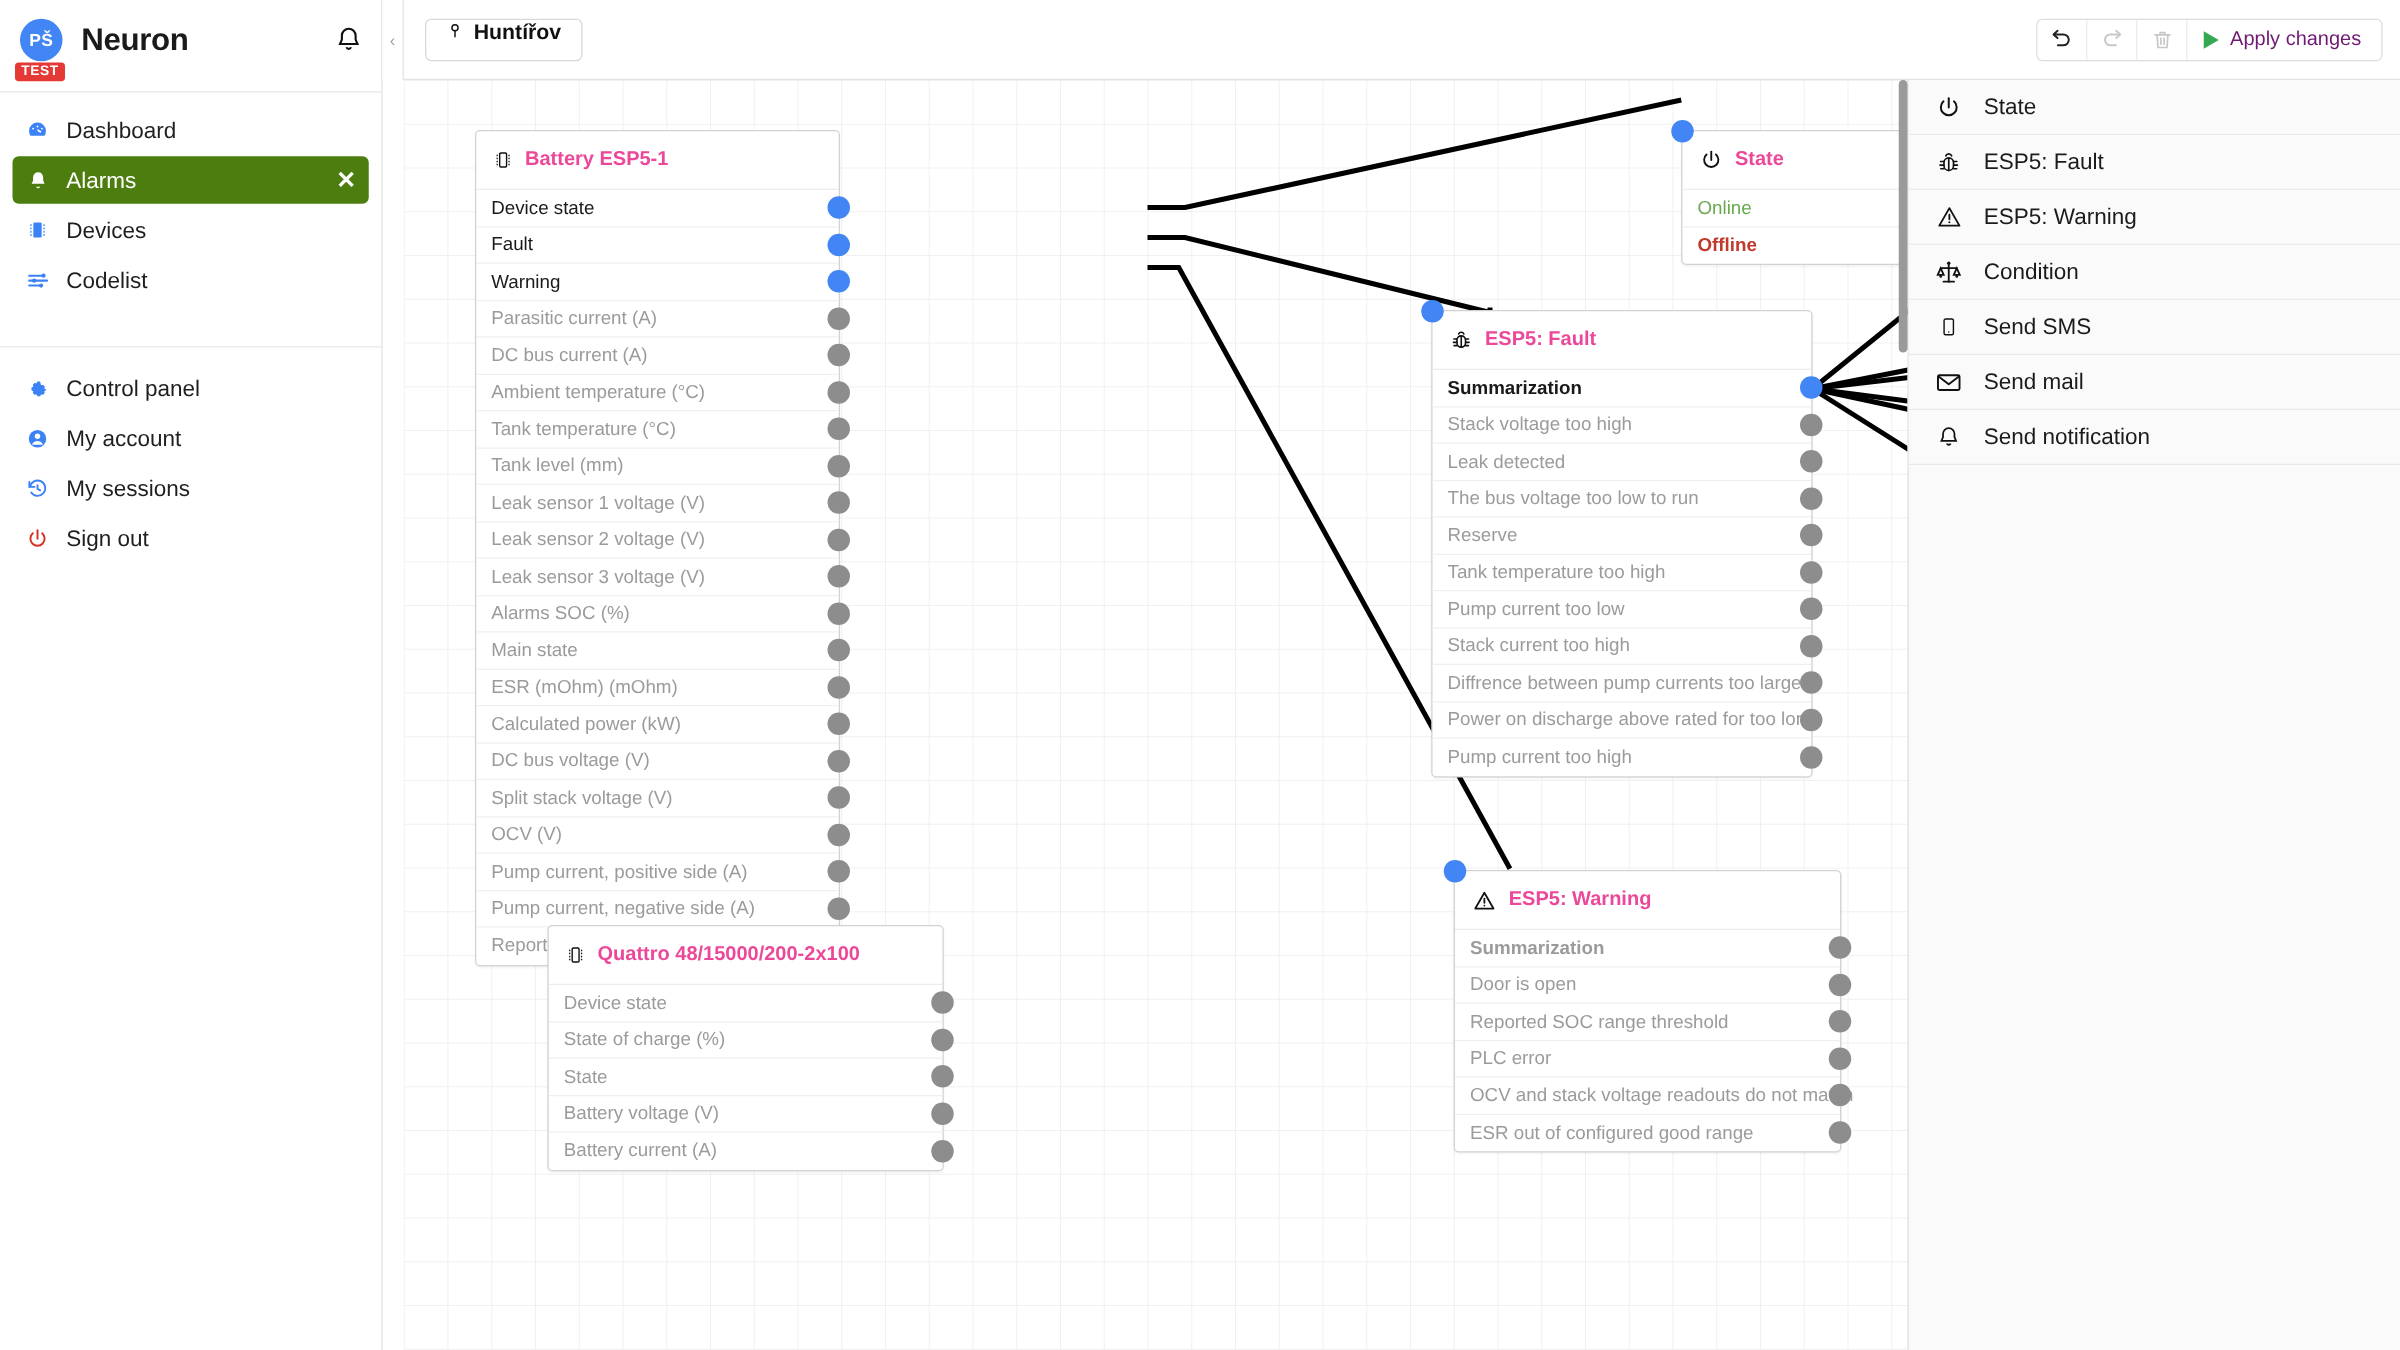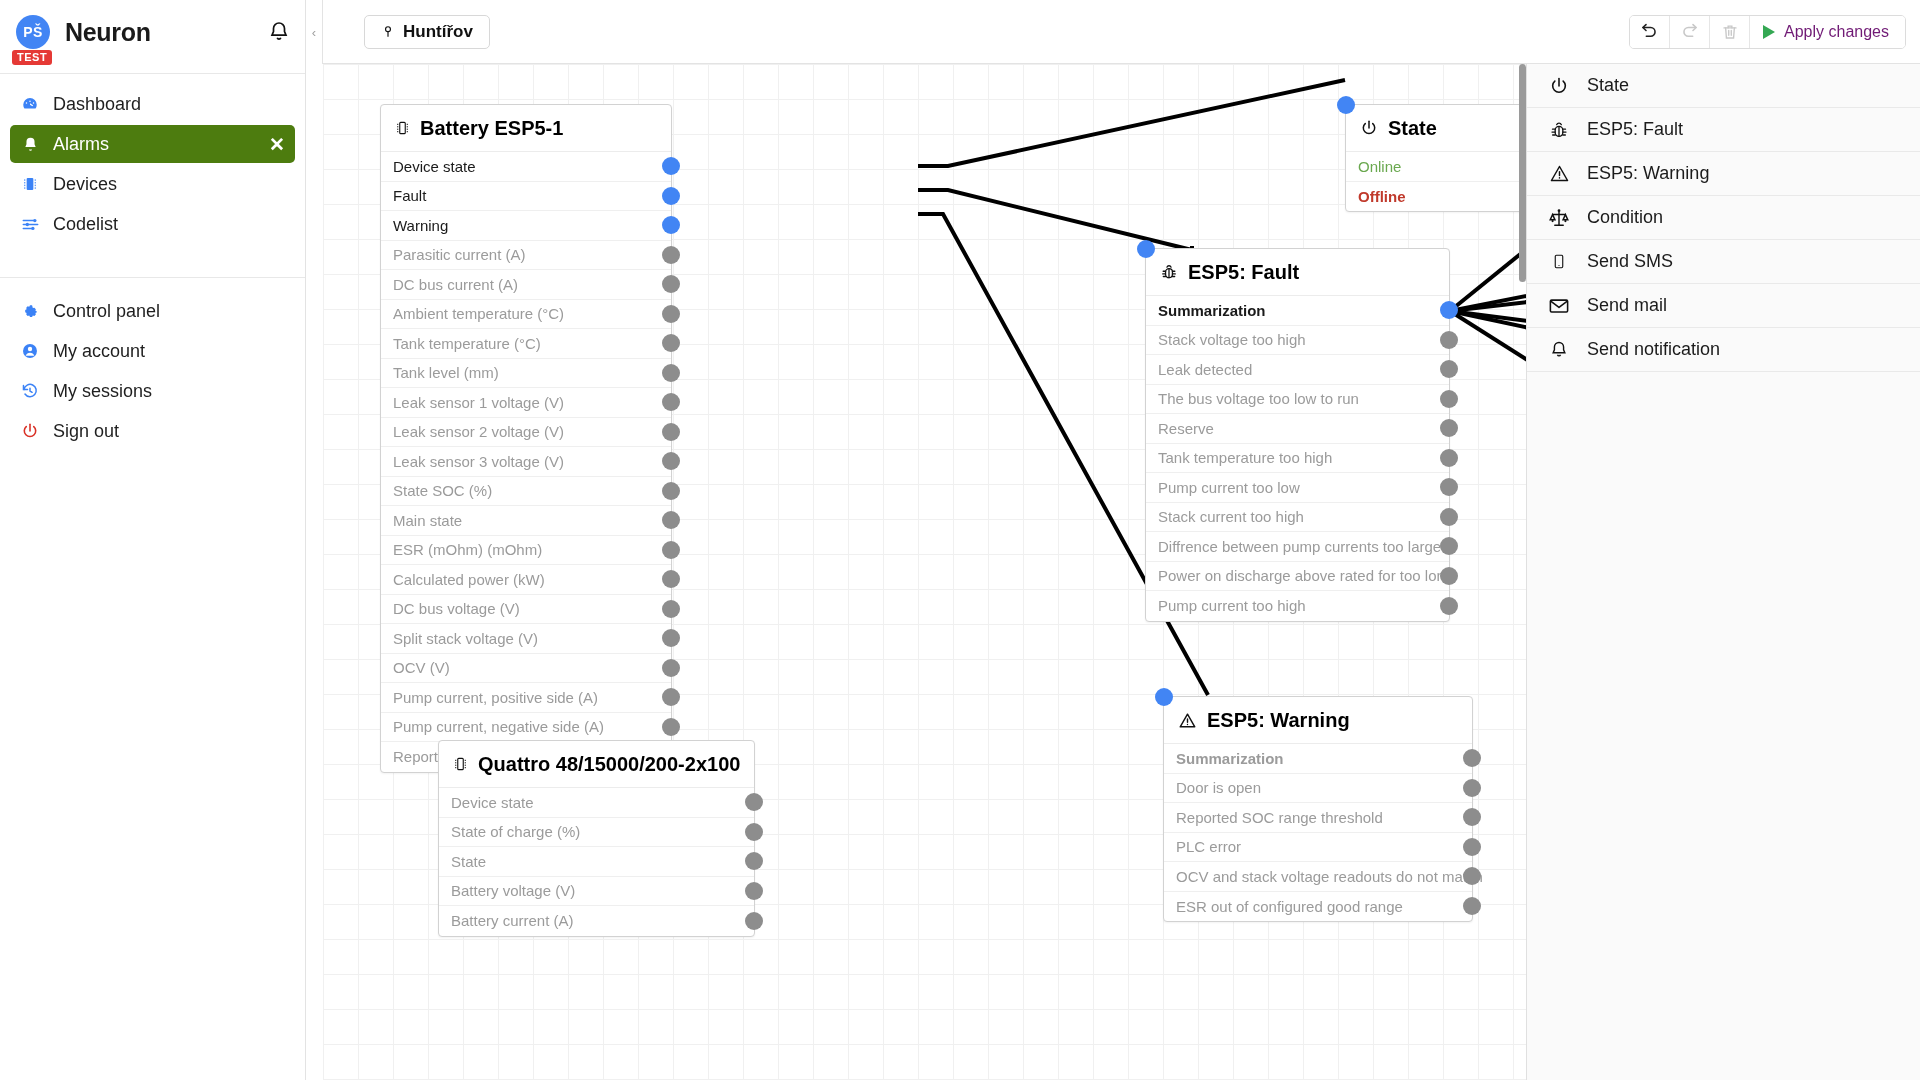--- a/index.html
+++ b/index.html
@@ -54,25 +54,24 @@
     display: flex; align-items: center; justify-content: center;
     font-size: 13px; color: #a0a0a0; border-right: 1px solid #e3e3e3;
     background: #fff; z-index: 6; cursor: pointer;
   }
   .topbar {
     position: absolute; left: 17px; right: 0; top: 0; height: 64px;
     background: #fff; border-bottom: 1px solid #e3e3e3; z-index: 4;
     display: flex; align-items: center; padding: 0 14px 0 17px;
   }
   .loc-chip {
-    display: flex; align-items: center; gap: 8px;
+    display: flex; align-items: flex-start; gap: 8px;
     border: 1px solid #d8d8d8; border-radius: 5px; background: #fff;
     height: 34px; padding: 0 16px; font-size: 17px; font-weight: 700; color: #111;
     cursor: pointer;
-    margin-left: 24px;
   }
   .tb-right { margin-left: auto; display: flex; align-items: center;
     border: 1px solid #dcdcdc; border-radius: 5px; overflow: hidden; height: 34px; background:#fff;}
   .tb-btn {
     width: 40px; height: 32px; display: flex; align-items: center; justify-content: center;
     border-right: 1px solid #e6e6e6; cursor: pointer; color: #222; background: #fff;
   }
   .tb-btn.disabled { color: #c8c8c8; cursor: default; }
   .tb-apply {
     display: flex; align-items: center; gap: 9px; padding: 0 16px 0 13px;
@@ -90,21 +89,21 @@
       linear-gradient(to bottom, #f0f0f0 1px, transparent 1px);
     background-size: 35px 35px;
   }
   #edges { position: absolute; left: 0; top: 0; width: 1600px; height: 1100px; overflow: visible; z-index: 1; }
   .node {
     position: absolute; background: #fff; border: 1px solid #d2d2d2;
     border-radius: 4px; z-index: 2; box-shadow: 0 1px 2px rgba(0,0,0,.05);
   }
   .node-head {
     display: flex; align-items: center; gap: 10px;
-    height: 47px; padding: 0 14px; font-size: 20px; font-weight: 700; color: #000000;
+    height: 47px; padding: 0 14px; font-size: 16px; font-weight: 700; color: #ec4899;
     border-bottom: 1px solid #ececec; white-space: nowrap;
   }
   .node-row {
     position: relative; height: 29.5px; display: flex; align-items: center;
     padding: 0 12px; font-size: 15px; color: #9b9b9b;
     border-bottom: 1px solid #efefef; white-space: nowrap; overflow: visible;
   }
   .node-row:last-child { border-bottom: none; }
   .node-row.on { color: #1a1a1a; }
   .node-row.bold { font-weight: 700; }
@@ -364,21 +363,21 @@
             </div>
             <div class="node-row">
               <span>Leak sensor 2 voltage (V)</span>
               <span class="port"></span>
             </div>
             <div class="node-row">
               <span>Leak sensor 3 voltage (V)</span>
               <span class="port"></span>
             </div>
             <div class="node-row">
-              <span>State SOC (%)</span>
+              <span>Alarms SOC (%)</span>
               <span class="port"></span>
             </div>
             <div class="node-row">
               <span>Main state</span>
               <span class="port"></span>
             </div>
             <div class="node-row">
               <span>ESR (mOhm) (mOhm)</span>
               <span class="port"></span>
             </div>

